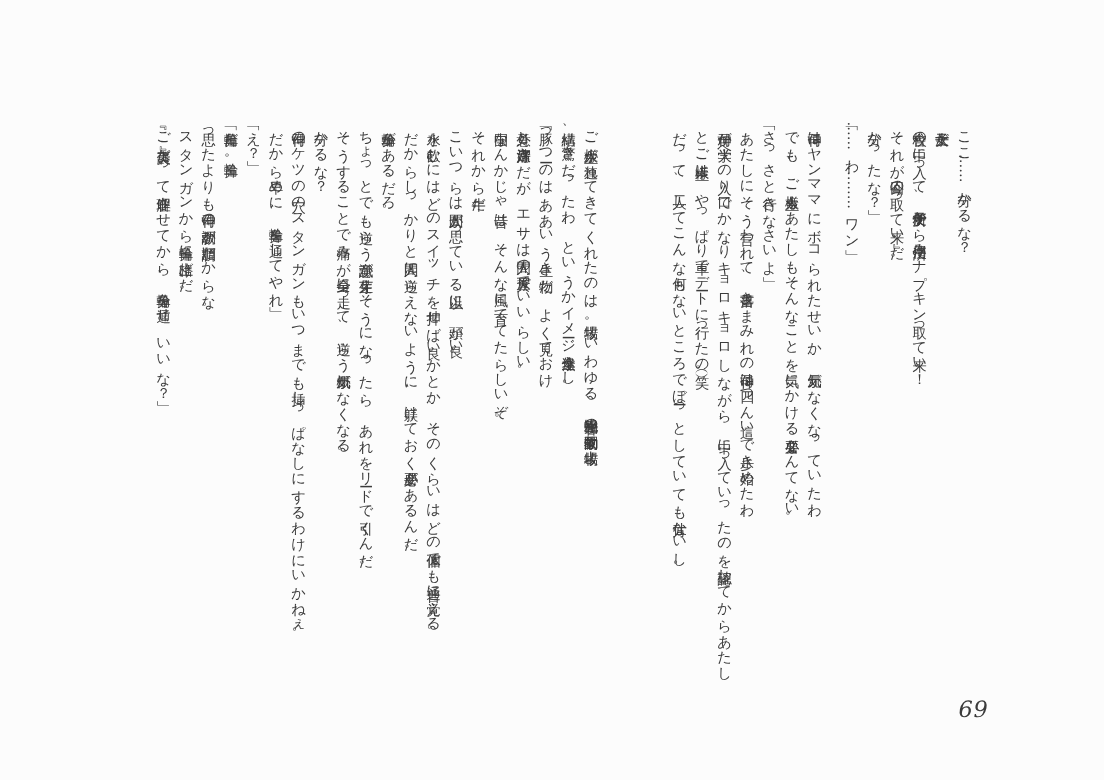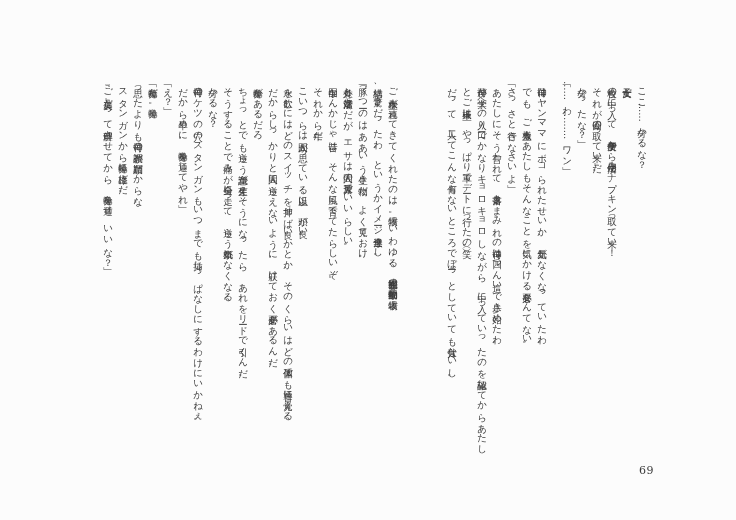--- a/index.html
+++ b/index.html
@@ -35,23 +35,24 @@
   .body-text p.gap-small {
     margin-left: 10px;
   }
   .body-text p.gap-large {
     margin-left: 44px;
   }
   .page-number {
     position: absolute;
     left: 639px;
     top: 464px;
-    font-size: 11px;
+    font-size: 15px;
     color: #3b3b3b;
     letter-spacing: 0.5px;
+    font-style: italic;
   }
 </style>
 </head>
 <body>
 
 <div class="scan-page">
   <div class="body-text">
     <p>ここ……分かるな？</p>
     <p>女子大だ。</p>
     <p>校舎の中に入って、女子便所から使用済みナプキン取って来い！</p>

